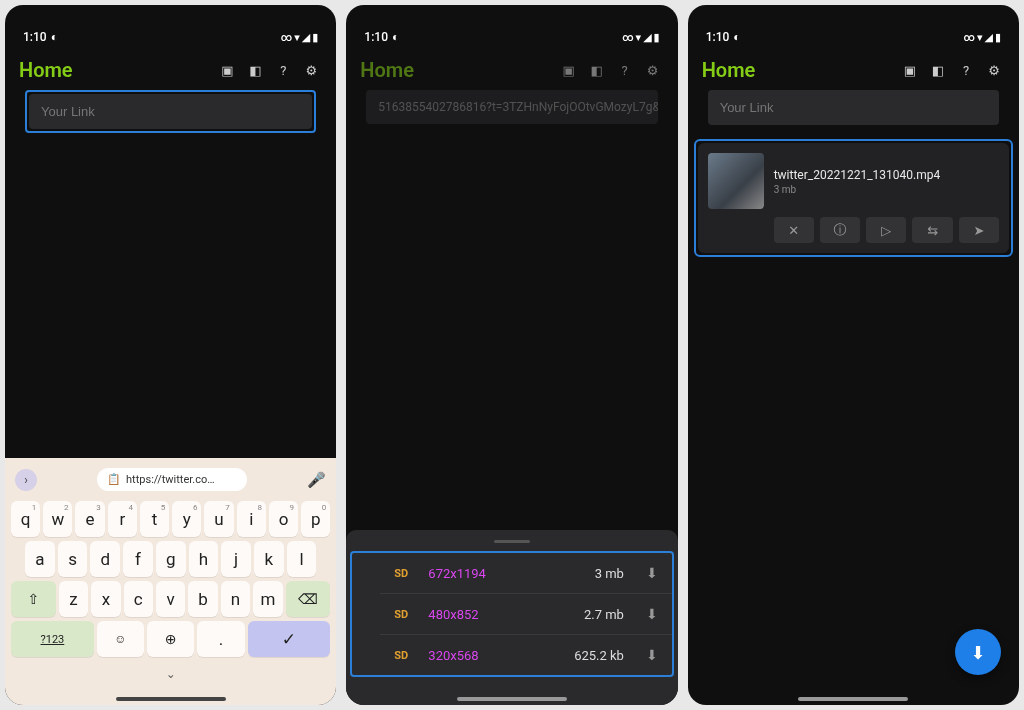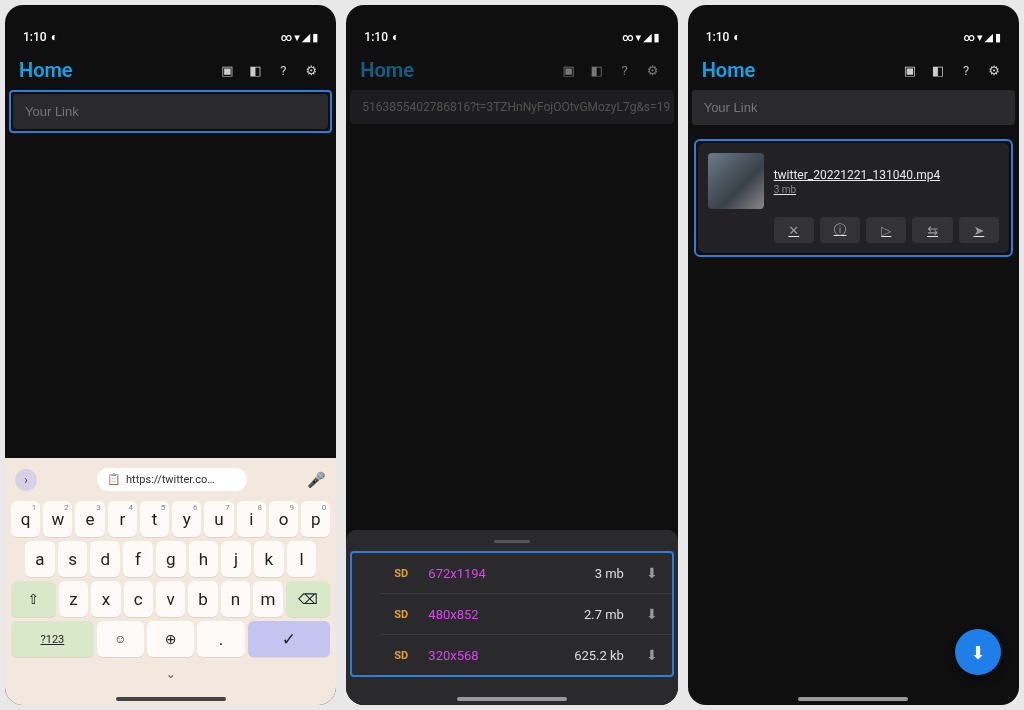--- a/index.html
+++ b/index.html
@@ -34,28 +34,28 @@
   }
   .status-left { display: flex; align-items: center; gap: 4px; }
   .status-right { display: flex; gap: 2px; align-items: center; font-size: 11px; }
   .status-icon { font-size: 12px; }
   .app-header {
     display: flex;
     align-items: center;
     justify-content: space-between;
     padding: 10px 14px 8px;
   }
-  .app-title { font-size: 20px; font-weight: 600; color: #0ea5e9; }
+  .app-title { font-size: 20px; font-weight: 600; color: #84cc16; }
   .header-icons { display: flex; gap: 6px; }
   .header-icon {
     width: 22px; height: 22px;
     display: flex; align-items: center; justify-content: center;
     color: #ccc; font-size: 13px;
   }
-  .link-input-wrap { padding: 0 4px 8px; }
+  .link-input-wrap { padding: 0 20px 8px; }
   .link-input {
     background: #2a2a2c;
     border-radius: 4px;
     padding: 10px 12px;
     font-size: 13px;
     color: #ccc;
     width: 100%;
     border: none;
     outline: none;
   }
@@ -387,21 +387,21 @@
       <div class="header-icon">◧</div>
       <div class="header-icon">?</div>
       <div class="header-icon">⚙</div>
     </div>
   </div>
   <div class="link-input-wrap">
     <input class="link-input" placeholder="Your Link" style="">
   </div>
   <div class="content">
     <div class="card-highlight">
-      <div class="dl-card" style="margin:0;text-decoration:underline;">
+      <div class="dl-card" style="margin:0;">
         <div class="dl-card-top">
           <div class="thumb"></div>
           <div class="dl-meta">
             <div class="dl-name">twitter_20221221_131040.mp4</div>
             <div class="dl-sub">3 mb</div>
           </div>
         </div>
         <div class="dl-actions">
           <div class="dl-act-btn">✕</div>
           <div class="dl-act-btn">ⓘ</div>

